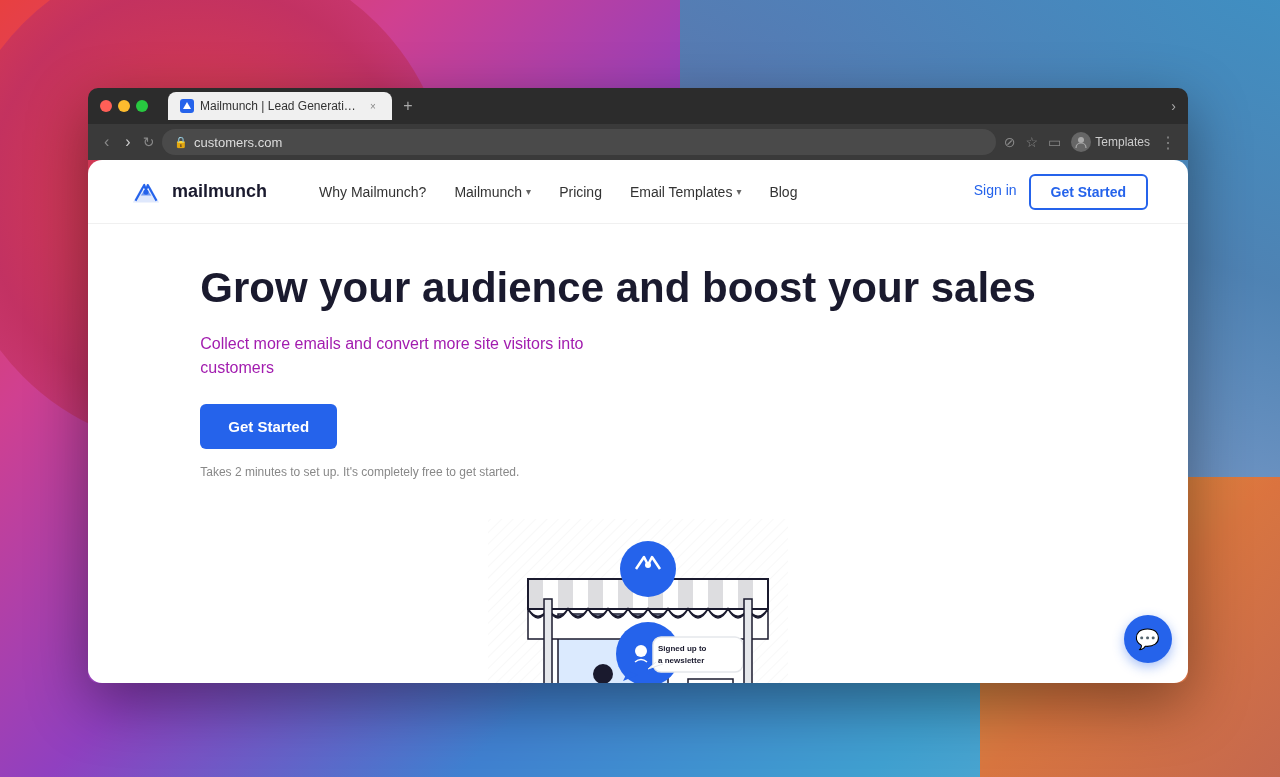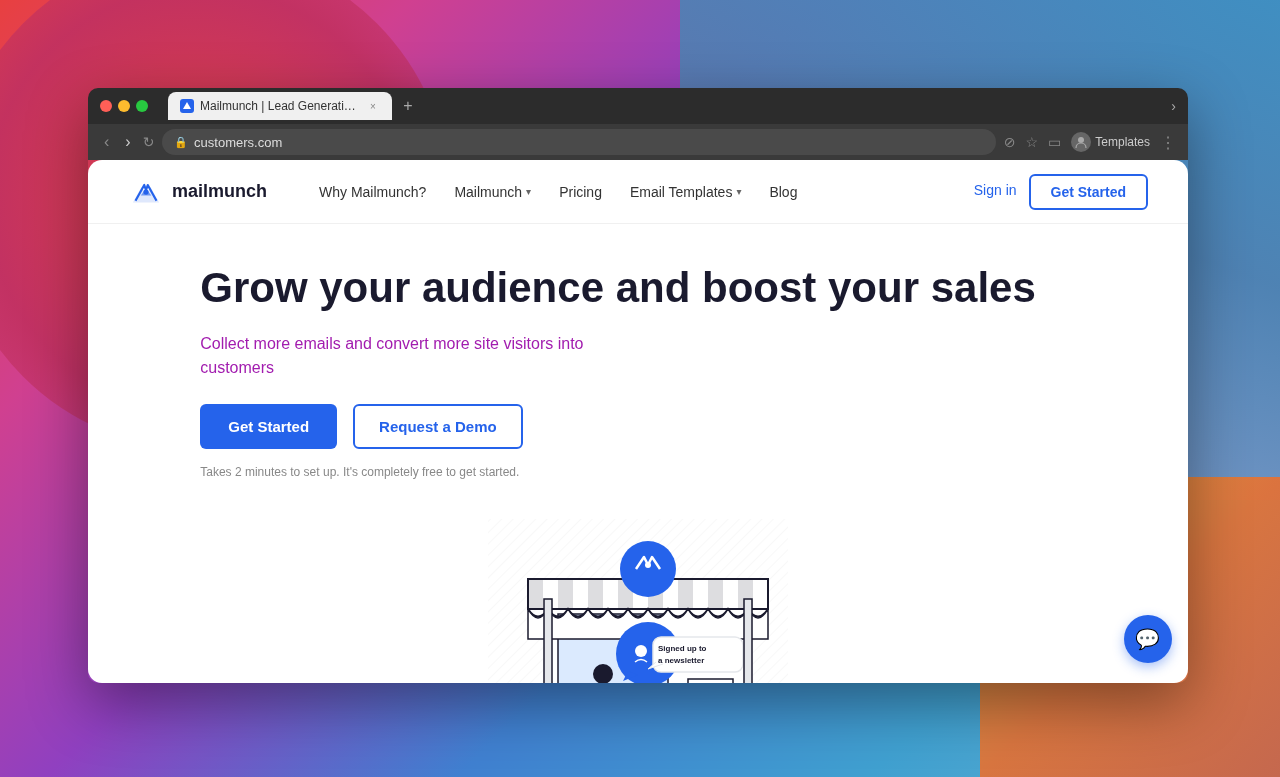--- a/index.html
+++ b/index.html
@@ -425,21 +425,20 @@
         <button class="get-started-btn">Get Started</button>
       </div>
     </nav>
 
     <section class="hero">
       <div class="hero-content">
         <h1 class="hero-title">Grow your audience and boost your sales</h1>
         <p class="hero-subtitle">Collect more emails and convert more site visitors into customers</p>
         <div class="hero-buttons">
           <button class="btn-primary">Get Started</button>
-          <button class="btn-secondary">Request a Demo</button>
         </div>
         <p class="hero-note">Takes 2 minutes to set up. It's completely free to get started.</p>
       </div>
 
       <div class="hero-illustration">
 
         <svg class="store-svg" viewBox="0 0 420 320" fill="none" xmlns="http://www.w3.org/2000/svg">
 
           <defs>
             <pattern id="diag" width="8" height="8" patternUnits="userSpaceOnUse" patternTransform="rotate(45)">

